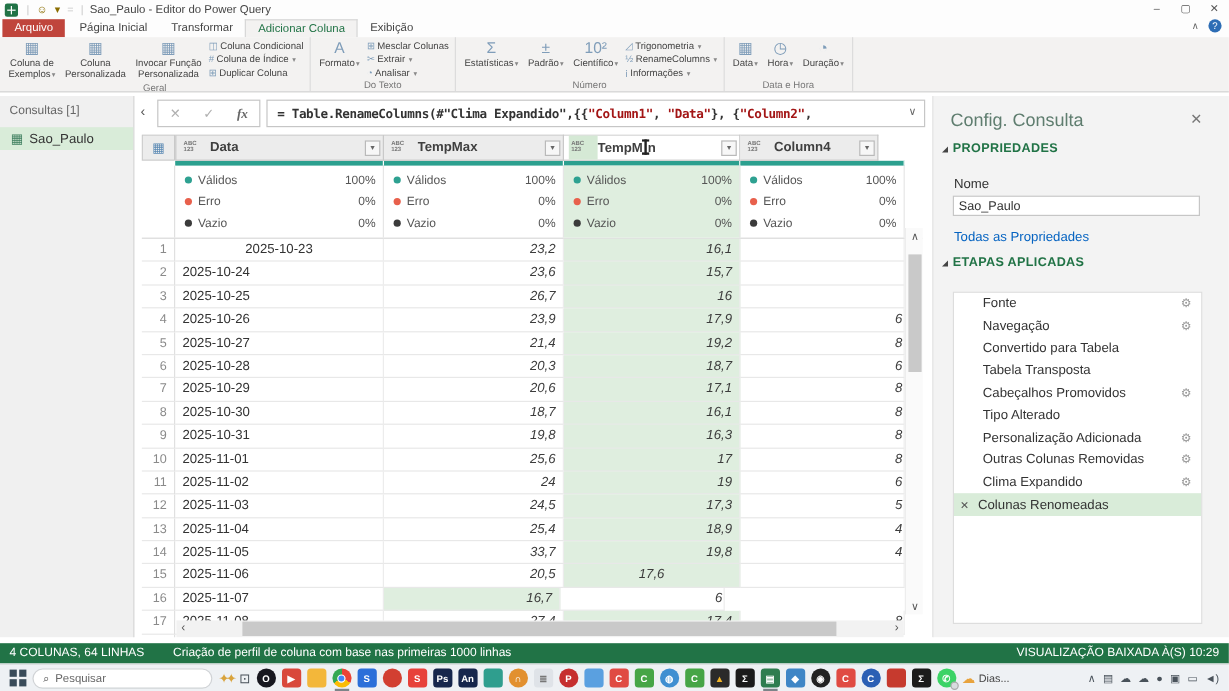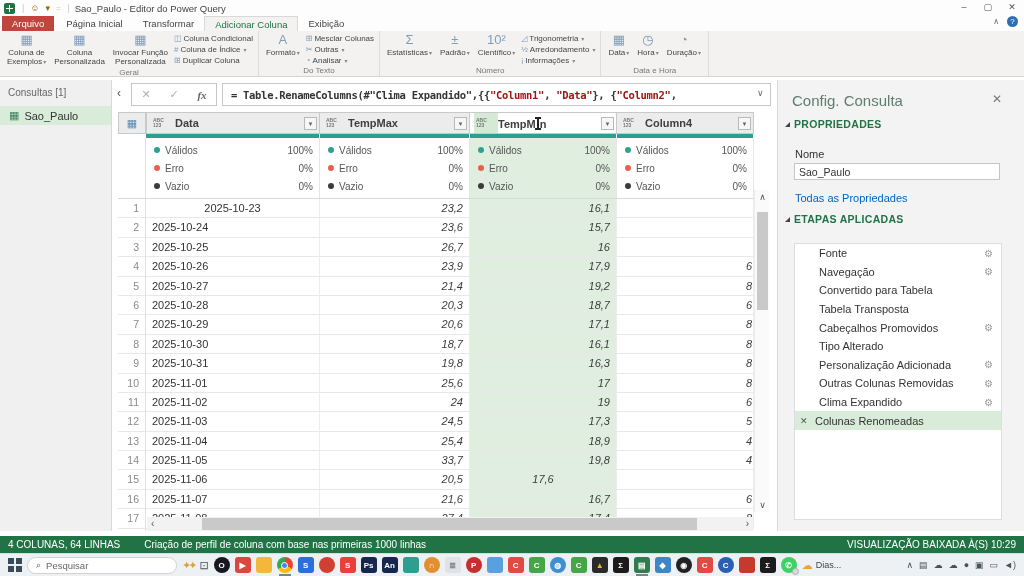--- a/index.html
+++ b/index.html
@@ -214,21 +214,21 @@
             <div>Formato<span class="dd">▾</span></div>
           </div>
         </div>
         <div class="rsmallcol">
           <div class="rsmall">
             <span class="sicon">⊞</span>
             <span class="slab">Mesclar Colunas</span>
           </div>
           <div class="rsmall">
             <span class="sicon">✂</span>
-            <span class="slab">Outras</span>
+            <span class="slab">Extrair</span>
             <span class="dd">▾</span>
           </div>
           <div class="rsmall">
             <span class="sicon">◔</span>
             <span class="slab">Analisar</span>
             <span class="dd">▾</span>
           </div>
         </div>
       </div>
       <div class="rgl">Do Texto</div>
@@ -254,21 +254,21 @@
           </div>
         </div>
         <div class="rsmallcol">
           <div class="rsmall">
             <span class="sicon">◿</span>
             <span class="slab">Trigonometria</span>
             <span class="dd">▾</span>
           </div>
           <div class="rsmall">
             <span class="sicon">½</span>
-            <span class="slab">Arredondamento</span>
+            <span class="slab">RenameColumns</span>
             <span class="dd">▾</span>
           </div>
           <div class="rsmall">
             <span class="sicon">ℹ</span>
             <span class="slab">Informações</span>
             <span class="dd">▾</span>
           </div>
         </div>
       </div>
       <div class="rgl">Número</div>
@@ -345,21 +345,21 @@
       <div class="hcell editing" style="width: 147px;">
         <div class="badgewrap">
           <div class="typebadge">
             <div>ABC</div>
             <div>123</div>
           </div>
         </div>
         <div class="hname"><span>TempM</span><span class="ibeam"></span><span>n</span></div>
         <div class="hdd">▼</div>
       </div>
-      <div class="hcell" style="width: 137px;">
+      <div class="hcell" style="width: 115px;">
         <div class="badgewrap">
           <div class="typebadge">
             <div>ABC</div>
             <div>123</div>
           </div>
         </div>
         <div class="hname">Column4</div>
         <div class="hdd">▼</div>
       </div>
     </div>
@@ -543,21 +543,20 @@
       <div class="drow">
         <div class="gut d">15</div>
         <div class="dcell" style="width: 174px;">2025-11-06</div>
         <div class="dcell num" style="width: 150px;">20,5</div>
         <div class="dcell num sel" style="width: 147px; text-align: center;">17,6</div>
         <div class="dcell num" style="width: 137px;"></div>
       </div>
       <div class="drow">
         <div class="gut d">16</div>
         <div class="dcell" style="width: 174px;">2025-11-07</div>
-        <div class="dcell num" style="width: 150px;">21,6</div>
         <div class="dcell num sel" style="width: 147px;">16,7</div>
         <div class="dcell num" style="width: 137px;"><span class="frag">6</span></div>
       </div>
       <div class="drow">
         <div class="gut d">17</div>
         <div class="dcell" style="width: 174px;">2025-11-08</div>
         <div class="dcell num" style="width: 150px;">27,4</div>
         <div class="dcell num sel" style="width: 147px;">17,4</div>
         <div class="dcell num" style="width: 137px;"><span class="frag">8</span></div>
       </div>

